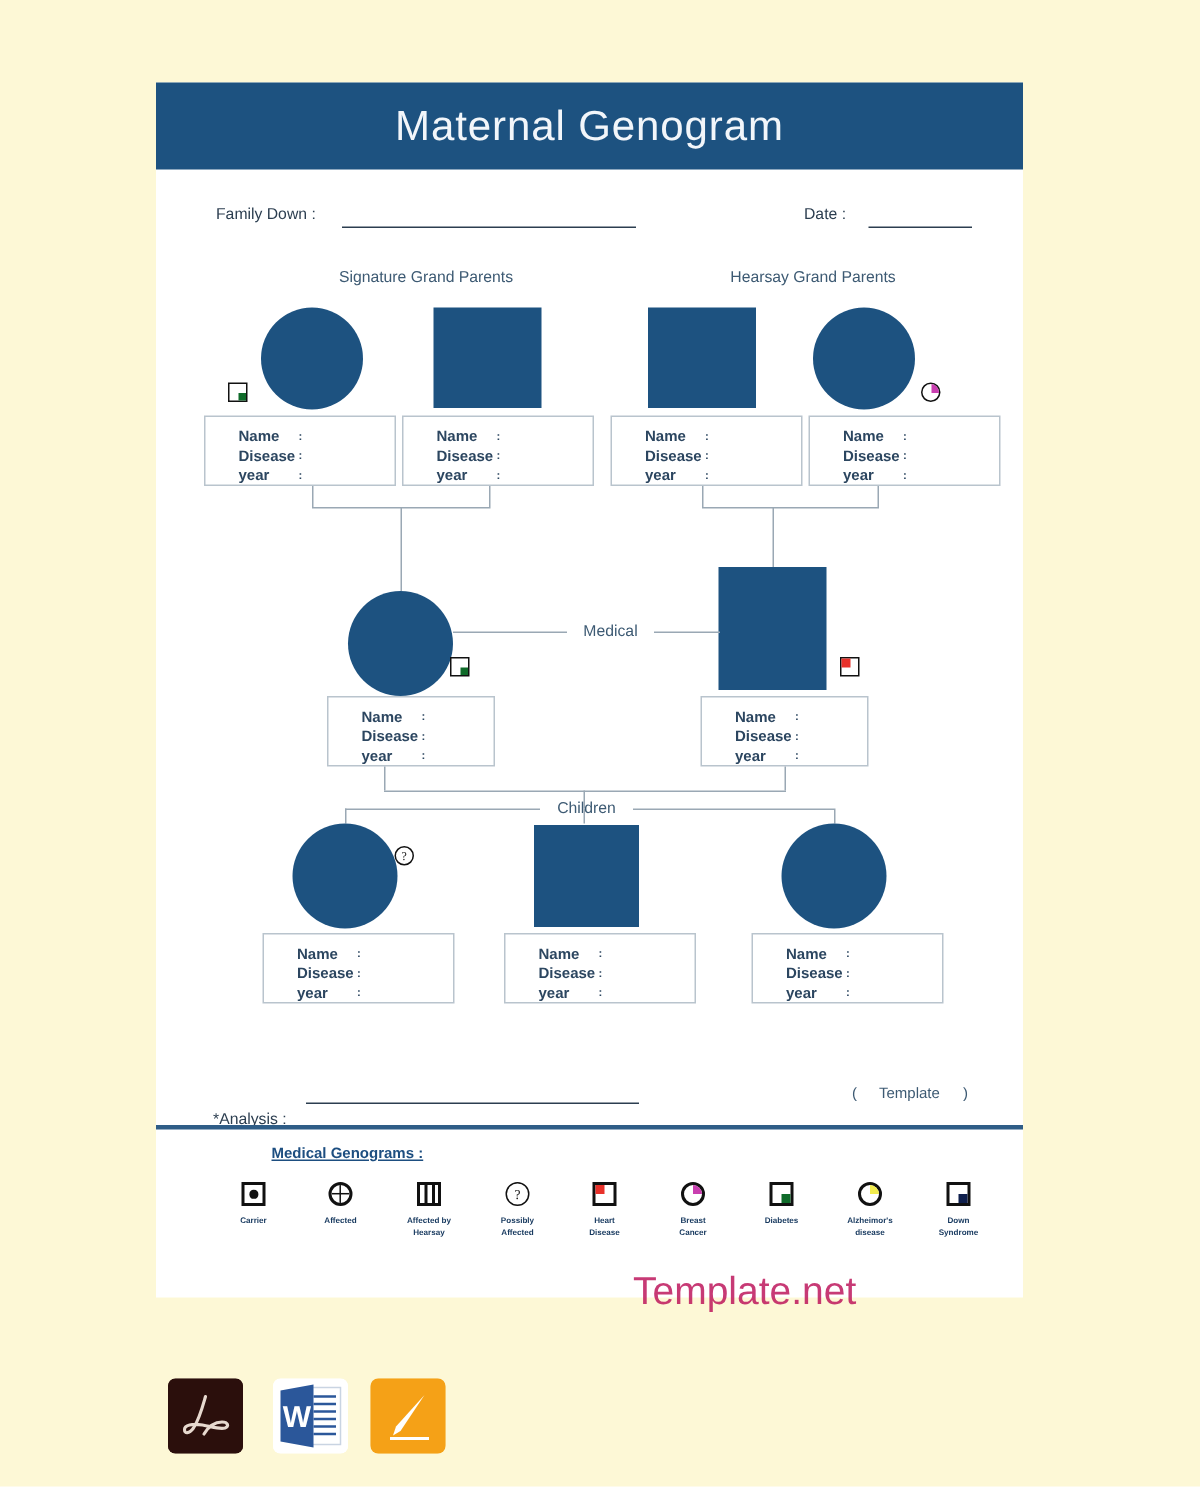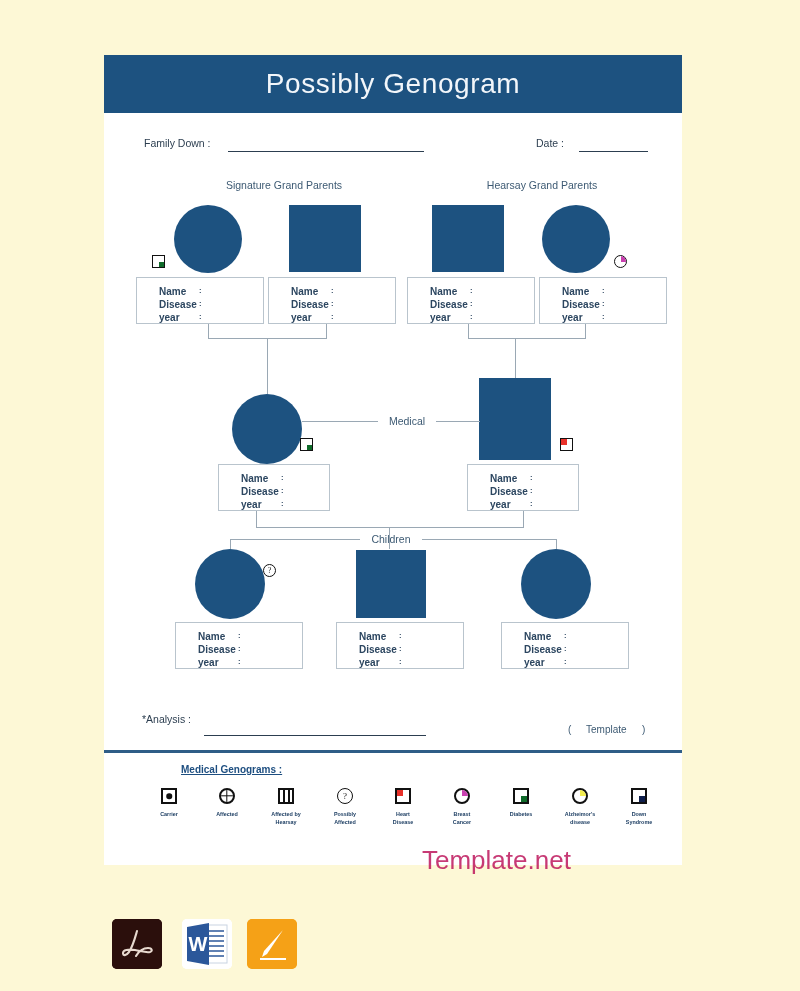--- a/index.html
+++ b/index.html
@@ -119,21 +119,21 @@
   .fmt-pdf{background:#2b0f0c;}
   .fmt-word{background:#ffffff;}
   .fmt-pages{background:#f5a117;}
 </style>
 </head>
 <body>
 
 <div class="page">
 
   <div class="title-bar"></div>
-  <div class="title-text">Possibly Genogram</div>
+  <div class="title-text">Maternal Genogram</div>
 
   <div class="meta-row">
     <span class="lbl" style="left:40px;top:8px;">Family Down :</span>
     <span class="rule" style="left:124px;top:22px;width:196px;"></span>
     <span class="lbl" style="left:432px;top:8px;">Date :</span>
     <span class="rule" style="left:475px;top:22px;width:69px;"></span>
   </div>
 
   <span class="cap" style="left:100px;top:124px;width:160px;">Signature Grand Parents</span>
   <span class="cap" style="left:358px;top:124px;width:160px;">Hearsay Grand Parents</span>
@@ -272,21 +272,21 @@
   </div>
   <div class="infobox" style="left:397px;top:567px;width:128px;height:47px;">
     <span class="row" style="left:22px;top:8px;">Name</span>
     <span class="colon" style="left:62px;top:8px;">:</span>
     <span class="row" style="left:22px;top:21px;">Disease</span>
     <span class="colon" style="left:62px;top:21px;">:</span>
     <span class="row" style="left:22px;top:34px;">year</span>
     <span class="colon" style="left:62px;top:34px;">:</span>
   </div>
 
-  <span class="lbl" style="left:38px;top:658px;">*Analysis :</span>
+  <span class="lbl" style="left:38px;top:685px;">*Analysis :</span>
   <span class="rule" style="left:100px;top:680px;width:222px;"></span>
   <span class="sig" style="left:464px;top:669px;">(</span>
   <span class="sig" style="left:482px;top:669px;">Template</span>
   <span class="sig" style="left:538px;top:669px;">)</span>
 
   <div class="legend-sep" style="top:695px;"></div>
   <span class="legend-title" style="left:41px;top:709px;">Medical Genograms :</span>
 
   <div class="watermark">Template.net</div>
 

